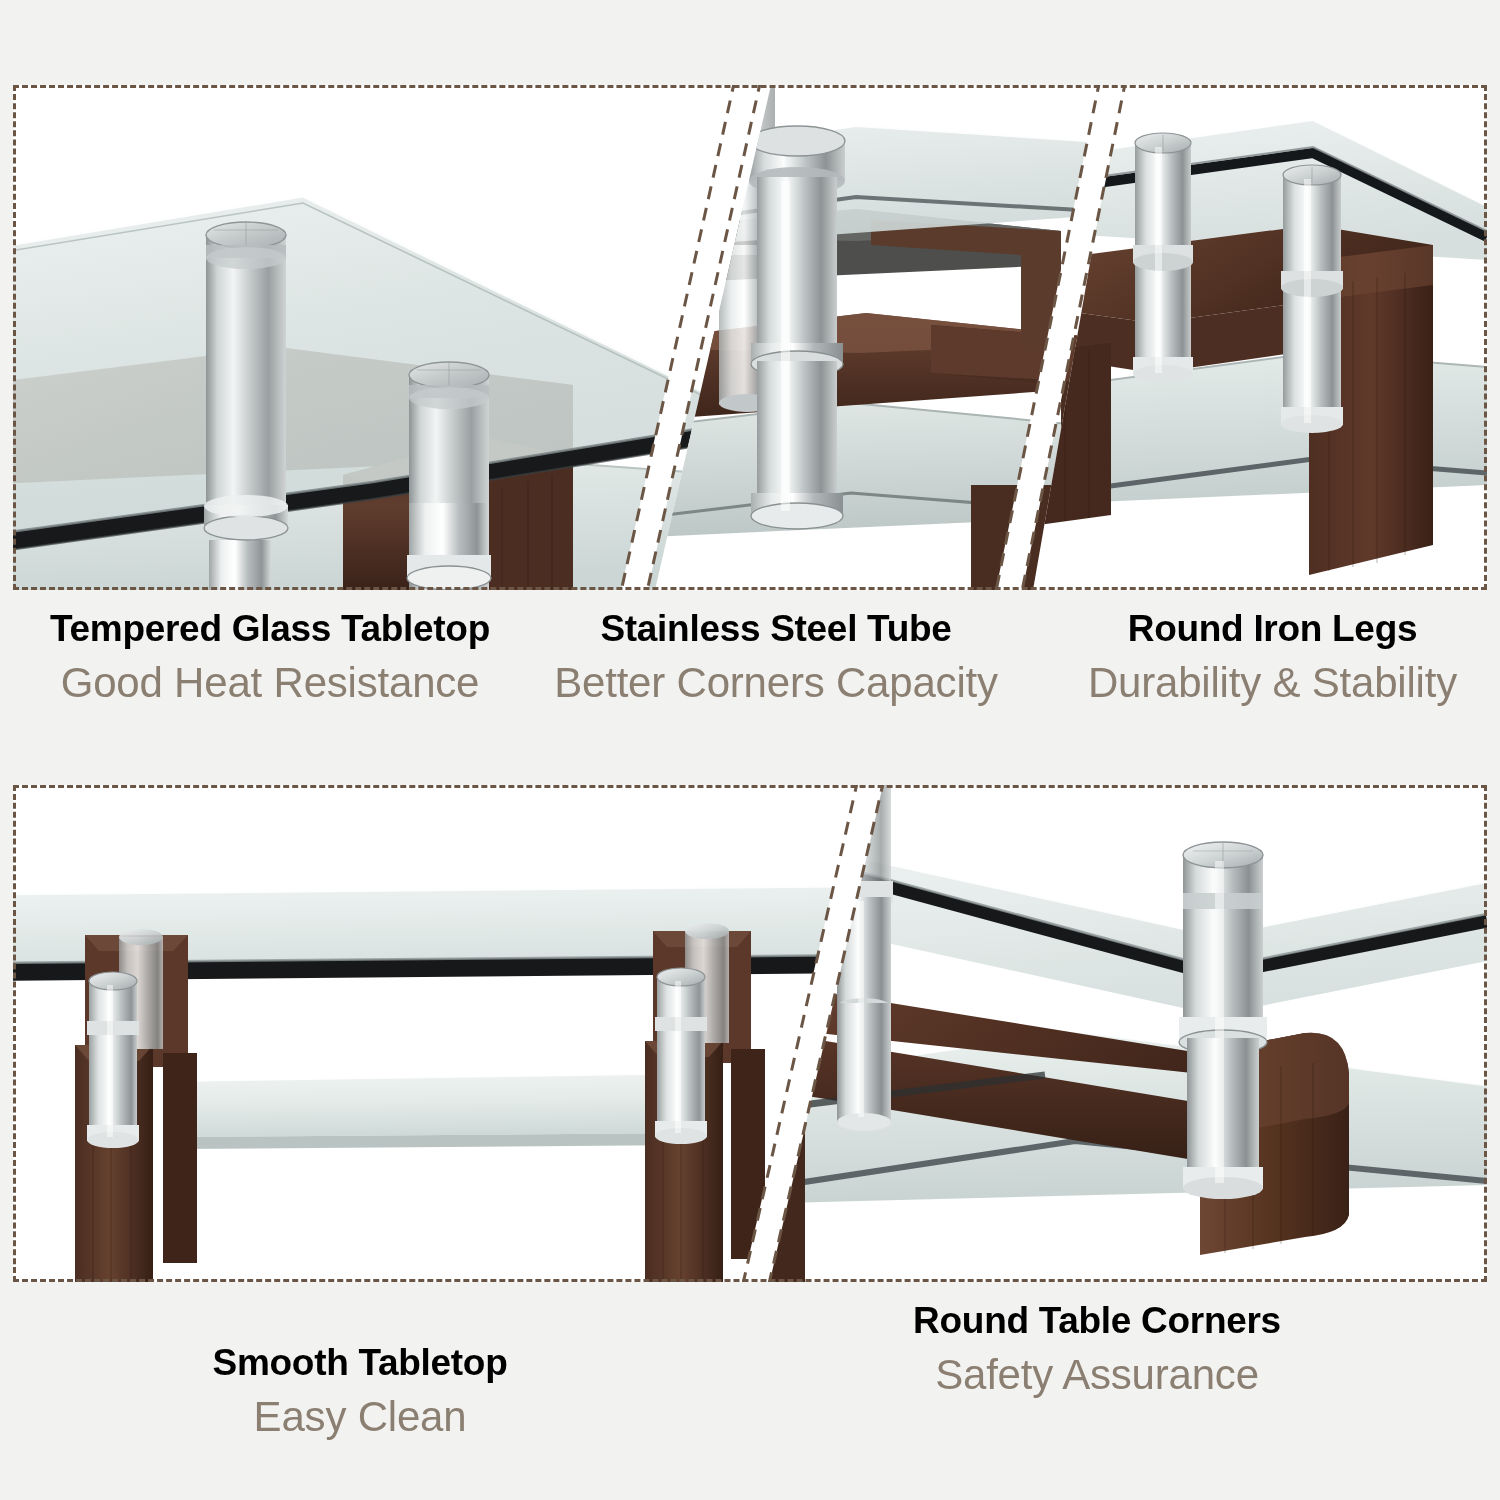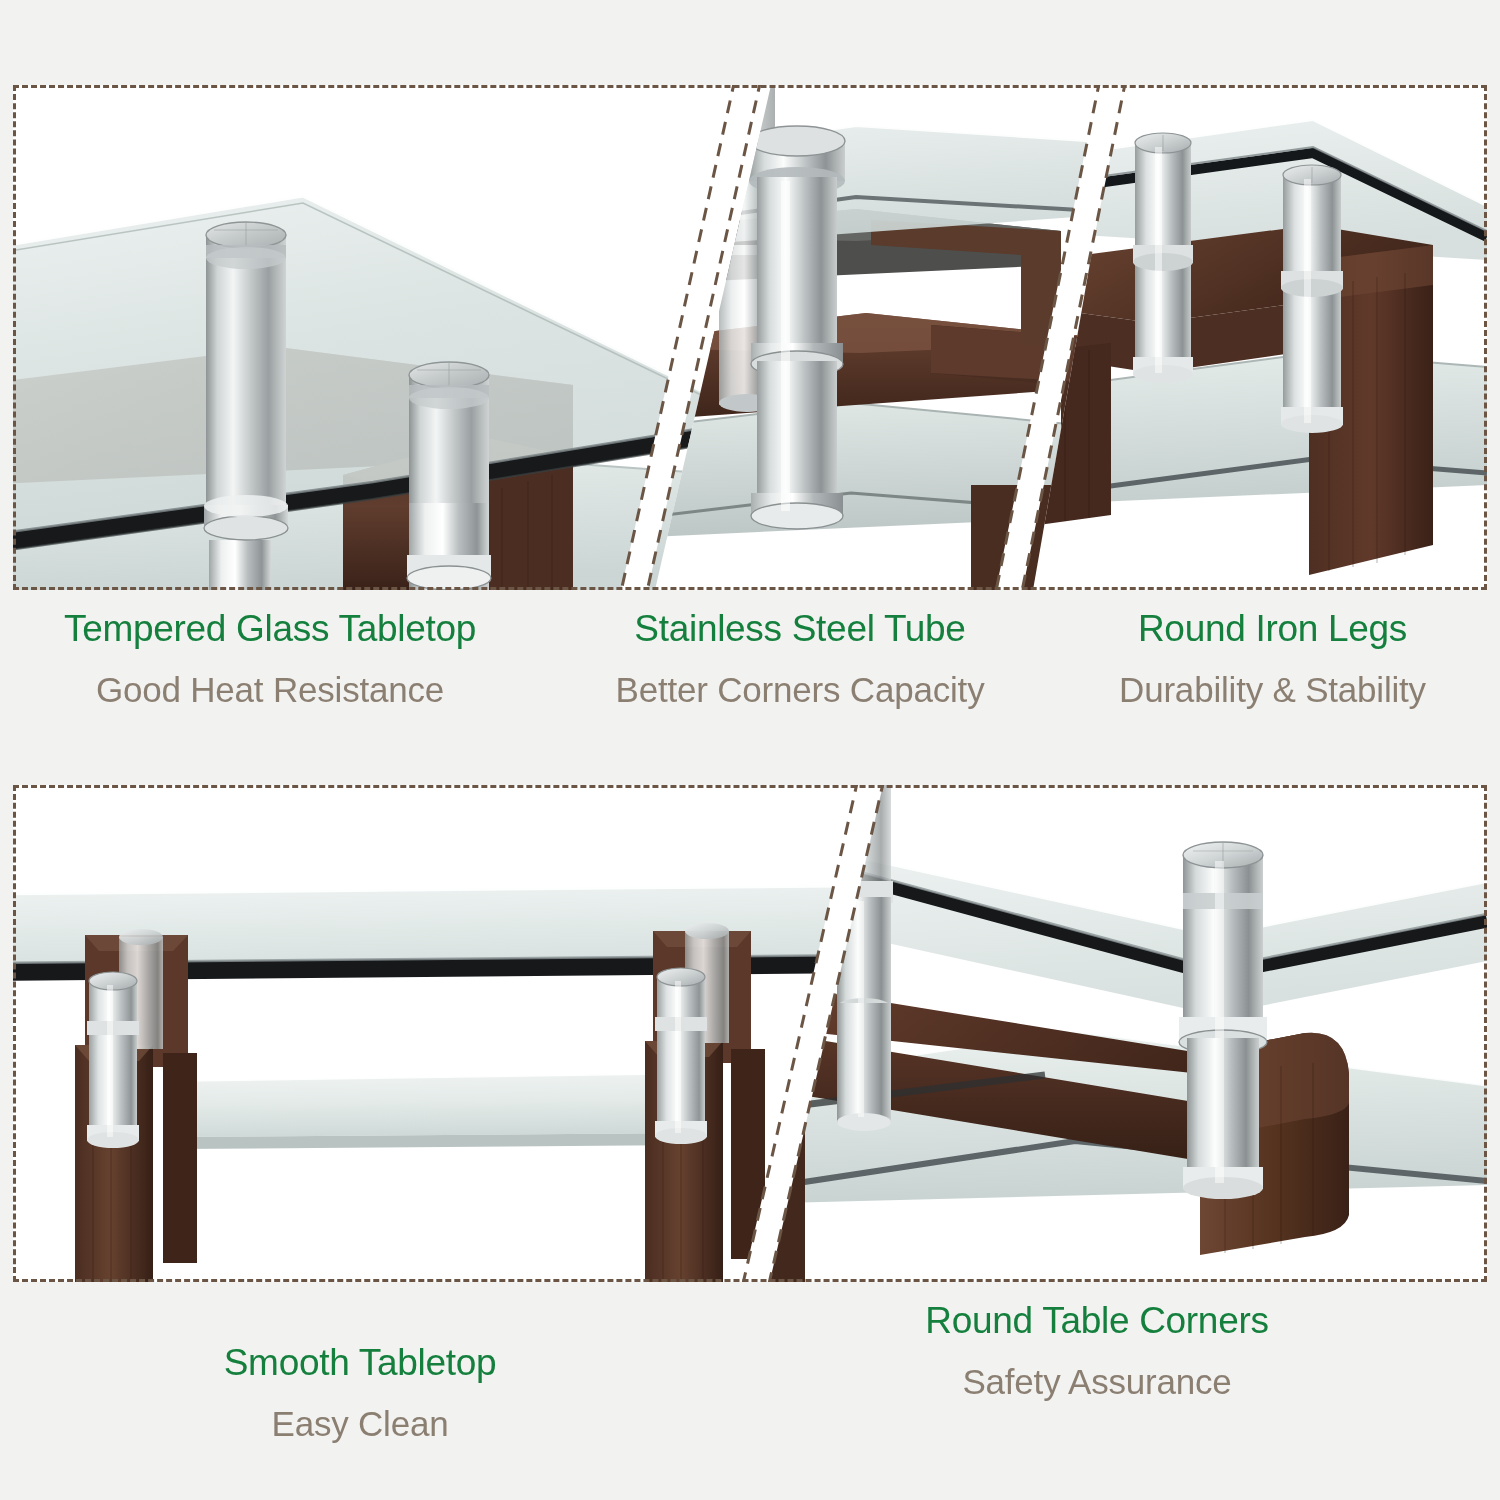--- a/index.html
+++ b/index.html
@@ -24,30 +24,30 @@
     border:3px dashed #6b5545;
     pointer-events:none;
     z-index:6;
   }
 
   .clipbox{position:absolute;overflow:hidden;}
 
   
   .cap{position:absolute;text-align:center;}
   .cap .h{
-    font-size:37px;font-weight:normal;color:#15803d;
+    font-size:37px;font-weight:bold;color:#000000;
     letter-spacing:-0.3px;line-height:1.12;white-space:nowrap;
   }
   .cap .s{
-    font-size:35px;font-weight:normal;color:#8b7f72;
-    letter-spacing:-0.2px;line-height:1.2;margin-top:20px;white-space:nowrap;
+    font-size:42px;font-weight:normal;color:#8b7f72;
+    letter-spacing:-0.2px;line-height:1.2;margin-top:9px;white-space:nowrap;
   }
 
   .cap-t1{left:10px;top:608px;width:520px;}
-  .cap-t2{left:560px;top:608px;width:480px;}
+  .cap-t2{left:536px;top:608px;width:480px;}
   .cap-t3{left:1055px;top:608px;width:435px;}
   .cap-b1{left:60px;top:1342px;width:600px;}
   .cap-b2{left:812px;top:1300px;width:570px;}
 
   svg{display:block;}
 </style>
 </head>
 <body>
 
 <div class="stage">

